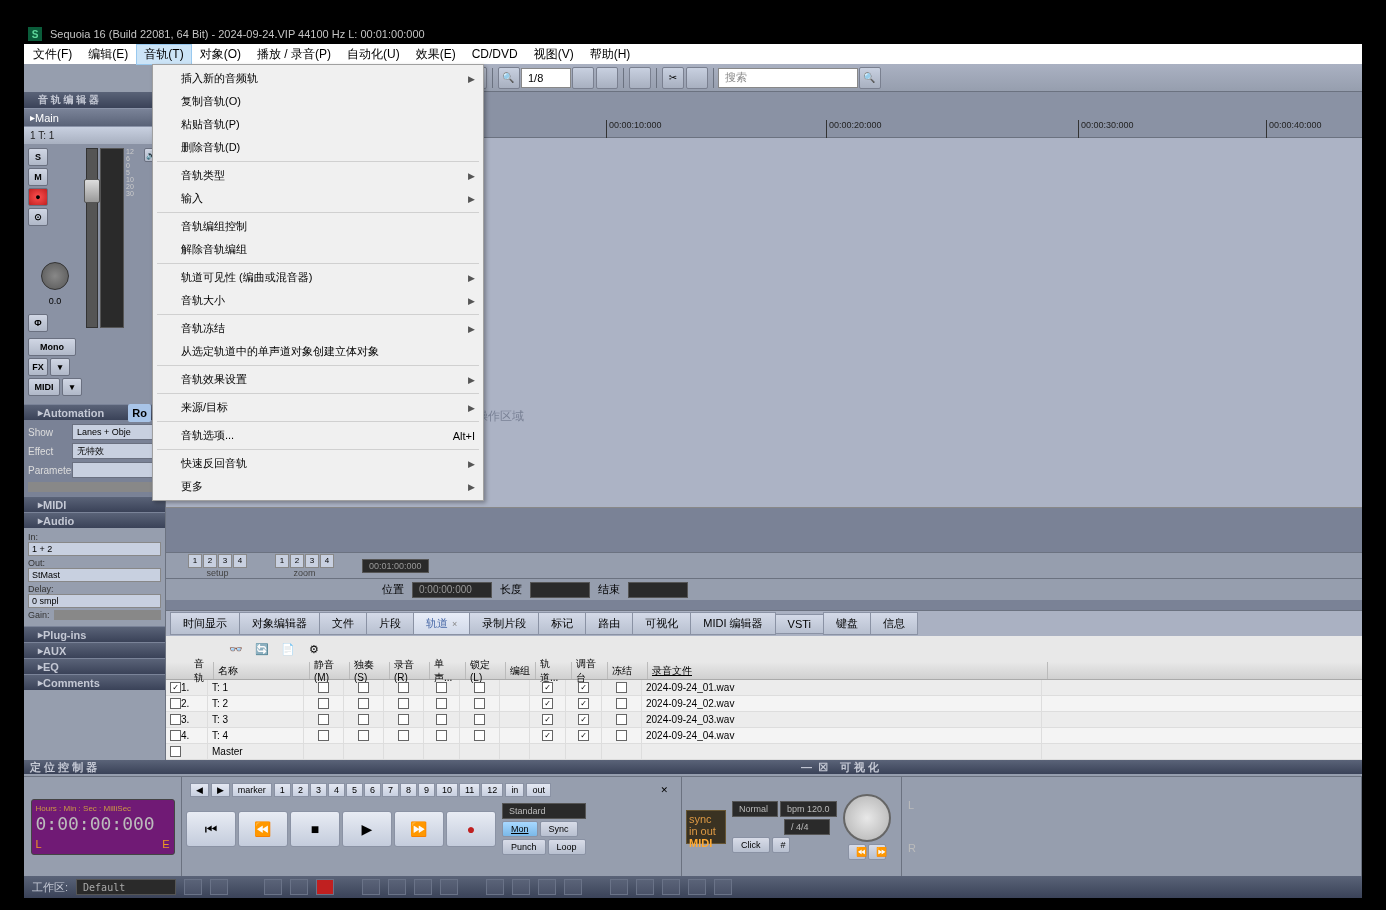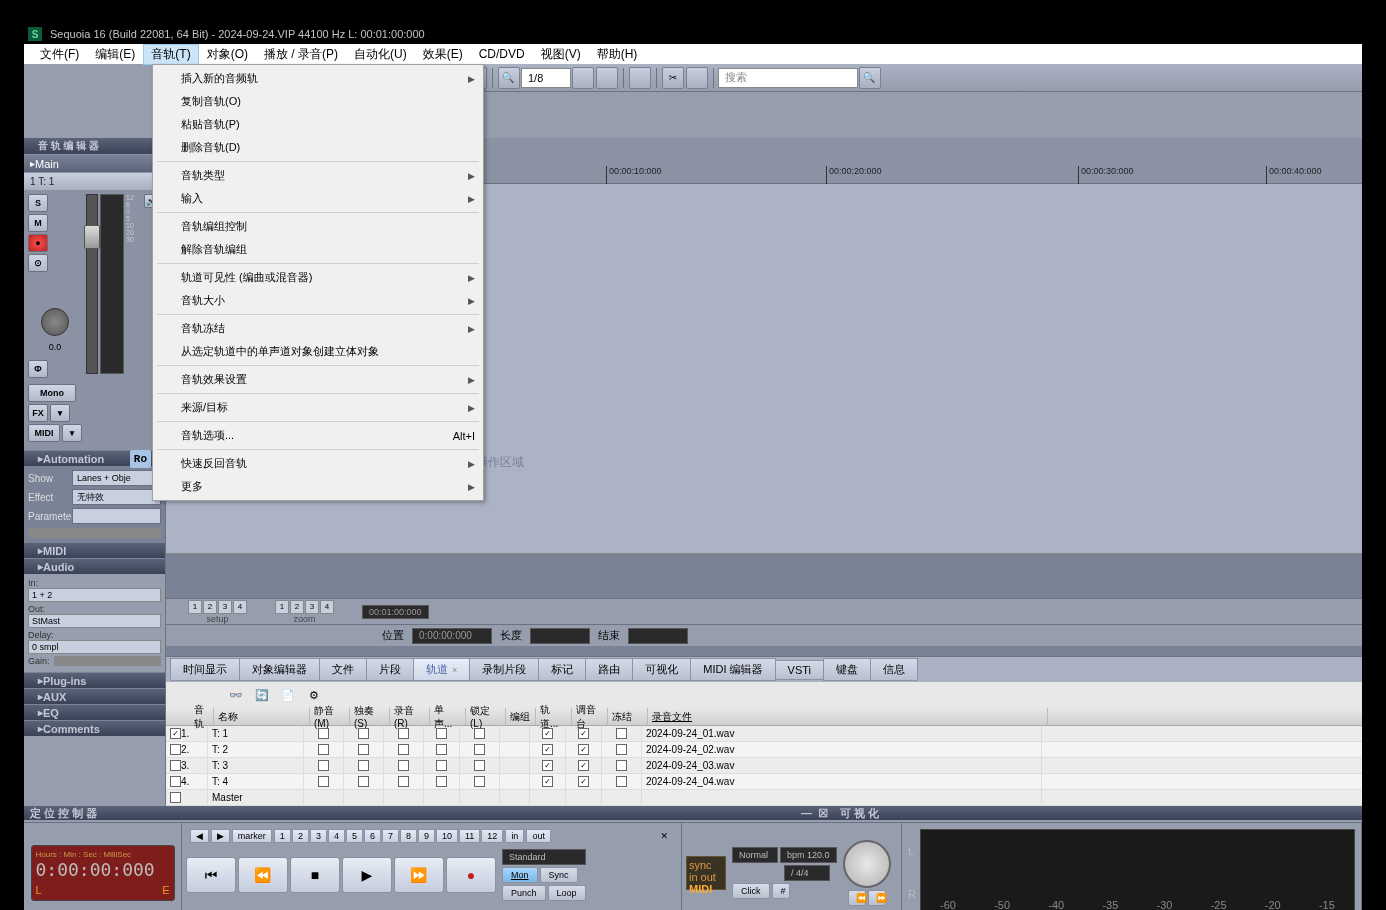--- a/index.html
+++ b/index.html
@@ -2,36 +2,36 @@
 <html><head>
 <meta charset="utf-8">
 <style>
 * { margin: 0; padding: 0; box-sizing: border-box; font-family: "Microsoft YaHei", Arial, sans-serif; font-size: 11px; }
 body { background: #000; width: 1386px; height: 910px; overflow: hidden; position: relative; }
 .app { position: absolute; left: 24px; top: 24px; width: 1338px; height: 862px; background: #969eae; }
 
 .titlebar { height: 20px; background: #000; color: #c4c4c4; display: flex; align-items: center; padding-left: 4px; font-size: 12px; }
 .titlebar .logo { width: 14px; height: 14px; background: #0a5c3a; color: #5fd89c; display: flex; align-items: center; justify-content: center; margin-right: 8px; font-weight: bold; font-size: 10px; }
 
-.menubar { height: 20px; background: #fff; display: flex; align-items: center; padding: 0 8px; position: relative; z-index: 100; }
+.menubar { height: 20px; background: #fff; display: flex; align-items: center; padding: 0 1px; position: relative; z-index: 100; }
 .menubar .mi { padding: 2px 8px; cursor: pointer; color: #000; font-size: 12px; }
 .menubar .mi.active { background: #cce4f7; border: 1px solid #99c9ef; padding: 1px 7px; }
 
 .dropdown { position: absolute; left: 128px; top: 40px; width: 332px; background: #f0f0f0; border: 1px solid #a0a0a0; box-shadow: 2px 2px 4px rgba(0,0,0,0.3); z-index: 1000; padding: 2px 0; }
 .dropdown .di { padding: 4px 8px 4px 28px; cursor: pointer; display: flex; justify-content: space-between; align-items: center; font-size: 12px; color: #000; }
 .dropdown .sep { height: 1px; background: #d0d0d0; margin: 2px 4px; }
 .dropdown .arrow { font-size: 9px; color: #555; }
 
 .toolbar { height: 28px; background: linear-gradient(#aab1c2, #969eae); border-bottom: 1px solid #6b7280; display: flex; align-items: center; padding: 0 4px; }
 .tb-btn { width: 22px; height: 22px; margin: 0 1px; background: linear-gradient(#c8d0e0, #a8b0c0); border: 1px solid #7a8090; border-radius: 2px; display: flex; align-items: center; justify-content: center; font-size: 10px; }
 .tb-sep { width: 1px; height: 20px; background: #6b7280; margin: 0 4px; }
 .tb-combo { height: 20px; background: #fff; border: 1px solid #888; padding: 0 16px 0 6px; display: flex; align-items: center; font-size: 11px; min-width: 50px; }
 .tb-search { flex: 0 0 140px; height: 20px; background: #fff; border: 1px solid #888; padding: 0 6px; color: #888; display: flex; align-items: center; }
 
-.main-area { display: flex; height: 668px; margin-top: 46px; }
+.main-area { display: flex; height: 668px; }
 .left-panel { width: 142px; background: #969eae; border-right: 1px solid #6b7280; display: flex; flex-direction: column; }
 .panel-header { height: 16px; background: linear-gradient(#5a6378, #3a4258); color: #c4c8d4; padding: 0 14px; display: flex; align-items: center; font-size: 10px; font-weight: bold; }
 
 .track-header { height: 18px; background: linear-gradient(#7a8398, #5a6378); color: #fff; display: flex; align-items: center; padding: 0 6px; font-size: 10px; border-top: 1px solid #8a93a8; }
 
 .track-ctrl { background: #8a92a4; padding: 4px; display: flex; gap: 4px; }
 .track-ctrl-col { display: flex; flex-direction: column; gap: 2px; }
 .ctrl-btn { width: 20px; height: 18px; background: linear-gradient(#d0d6e4, #b0b8c8); border: 1px solid #6a7080; border-radius: 2px; display: flex; align-items: center; justify-content: center; font-size: 9px; font-weight: bold; }
 .ctrl-btn.rec { background: radial-gradient(#ff5050, #c02020); }
 .ctrl-btn.wide { width: 48px; }
@@ -79,21 +79,21 @@
 .tt-row { display: flex; height: 16px; border-bottom: 1px solid #ddd; }
 .tt-row .td { border-right: 1px solid #ddd; padding: 0 4px; font-size: 10px; display: flex; align-items: center; justify-content: center; }
 .tt-row:nth-child(odd) { background: #ececec; }
 .checkbox { width: 11px; height: 11px; border: 1px solid #666; background: #fff; display: flex; align-items: center; justify-content: center; font-size: 8px; }
 .checkbox.on::after { content: "✓"; }
 
 .transport-bar { height: 100px; background: #969eae; display: flex; border-top: 1px solid #6b7280; }
 .transport-panel { border-right: 1px solid #6b7280; padding: 2px 4px; }
 .tp-header { height: 14px; background: linear-gradient(#5a6378, #3a4258); color: #c4c8d4; font-size: 9px; font-weight: bold; padding: 0 6px; display: flex; align-items: center; justify-content: space-between; }
 
-.timedisplay { width: 144px; background: #7f1d1d; border: 1px solid #444; border-radius: 3px; padding: 4px; color: #dd8800; }
+.timedisplay { width: 144px; background: #701a75; border: 1px solid #444; border-radius: 3px; padding: 4px; color: #dd8800; }
 .td-label { font-size: 8px; color: #cc9944; }
 .td-time { font-size: 18px; font-family: monospace; color: #bbb; text-align: left; }
 .td-lr { display: flex; justify-content: space-between; font-size: 9px; color: #ee9922; margin-top: 4px; }
 
 .marker-strip { height: 18px; display: flex; align-items: center; gap: 2px; padding: 0 4px; margin-bottom: 4px; }
 .mk-btn { height: 14px; padding: 0 5px; background: linear-gradient(#e4e8f2, #c8d0e0); border: 1px solid #8a92a4; font-size: 9px; display: flex; align-items: center; }
 
 .transport-btns { display: flex; gap: 2px; }
 .trans-btn { width: 50px; height: 36px; background: linear-gradient(#e8ecf4, #c4ccdc); border: 1px solid #8a92a4; border-radius: 3px; display: flex; align-items: center; justify-content: center; font-size: 14px; }
 .trans-btn.rec { color: #c02020; }
@@ -261,21 +261,21 @@
               <div style="position:absolute;top:30px;width:16px;height:24px;left:-3px;background:linear-gradient(#ddd,#999);border:1px solid #555;border-radius:2px;"></div>
             </div>
           <div class="meter"></div>
           <div style="width:14px;font-size:7px;color:#ccc;">12<br>6<br>0<br>5<br>10<br>20<br>30</div>
         </div>
         <div style="width:12px;display:flex;flex-direction:column;gap:2px;">
           <div class="ctrl-btn" style="width:14px;height:14px;font-size:8px;">🔊</div>
         </div>
       </div>
 
-      <div class="section-bar">▸ <span>Automation</span> <span style="margin-left:auto;background:#a8c4e8;padding:3px 4px;border-radius:2px;color:#000;font-family:Liberation Mono, monospace;">Ro</span></div>
+      <div class="section-bar">▸ <span>Automation</span> <span style="margin-left:auto;background:#a8c4e8;padding:3px 4px;border-radius:2px;color:#000;">Ro</span></div>
       <div class="automation-panel">
         <div class="auto-row">
             <span class="auto-label">Show</span>
             <div class="auto-field">Lanes + Obje</div>
           </div>
         <div class="auto-row">
             <span class="auto-label">Effect</span>
             <div class="auto-field">无特效</div>
           </div>
         <div class="auto-row">
@@ -641,32 +641,20 @@
           <div class="mode-btn" style="width:18px;">⏩</div>
         </div>
       </div>
     </div>
 
     <div class="transport-panel" style="flex:1;padding:6px;display:flex;gap:4px;">
       <div style="display:flex;flex-direction:column;justify-content:space-around;color:#bbb;font-size:9px;">
         <span>L</span>
         <span>R</span>
       </div>
-      <div class="level-display">
-        <div class="level-ticks" id="level-ticks">
-            <span>-60</span>
-            <span>-50</span>
-            <span>-40</span>
-            <span>-35</span>
-            <span>-30</span>
-            <span>-25</span>
-            <span>-20</span>
-            <span>-15</span>
-          </div>
-      </div>
     </div>
   </div>
 
   <div class="statusbar">
     <span>工作区:</span>
     <div class="ws-field">Default</div>
     <div class="st-btn"></div>
     <div class="st-btn"></div>
     <div style="width:20px;"></div>
     <div class="st-btn"></div>

